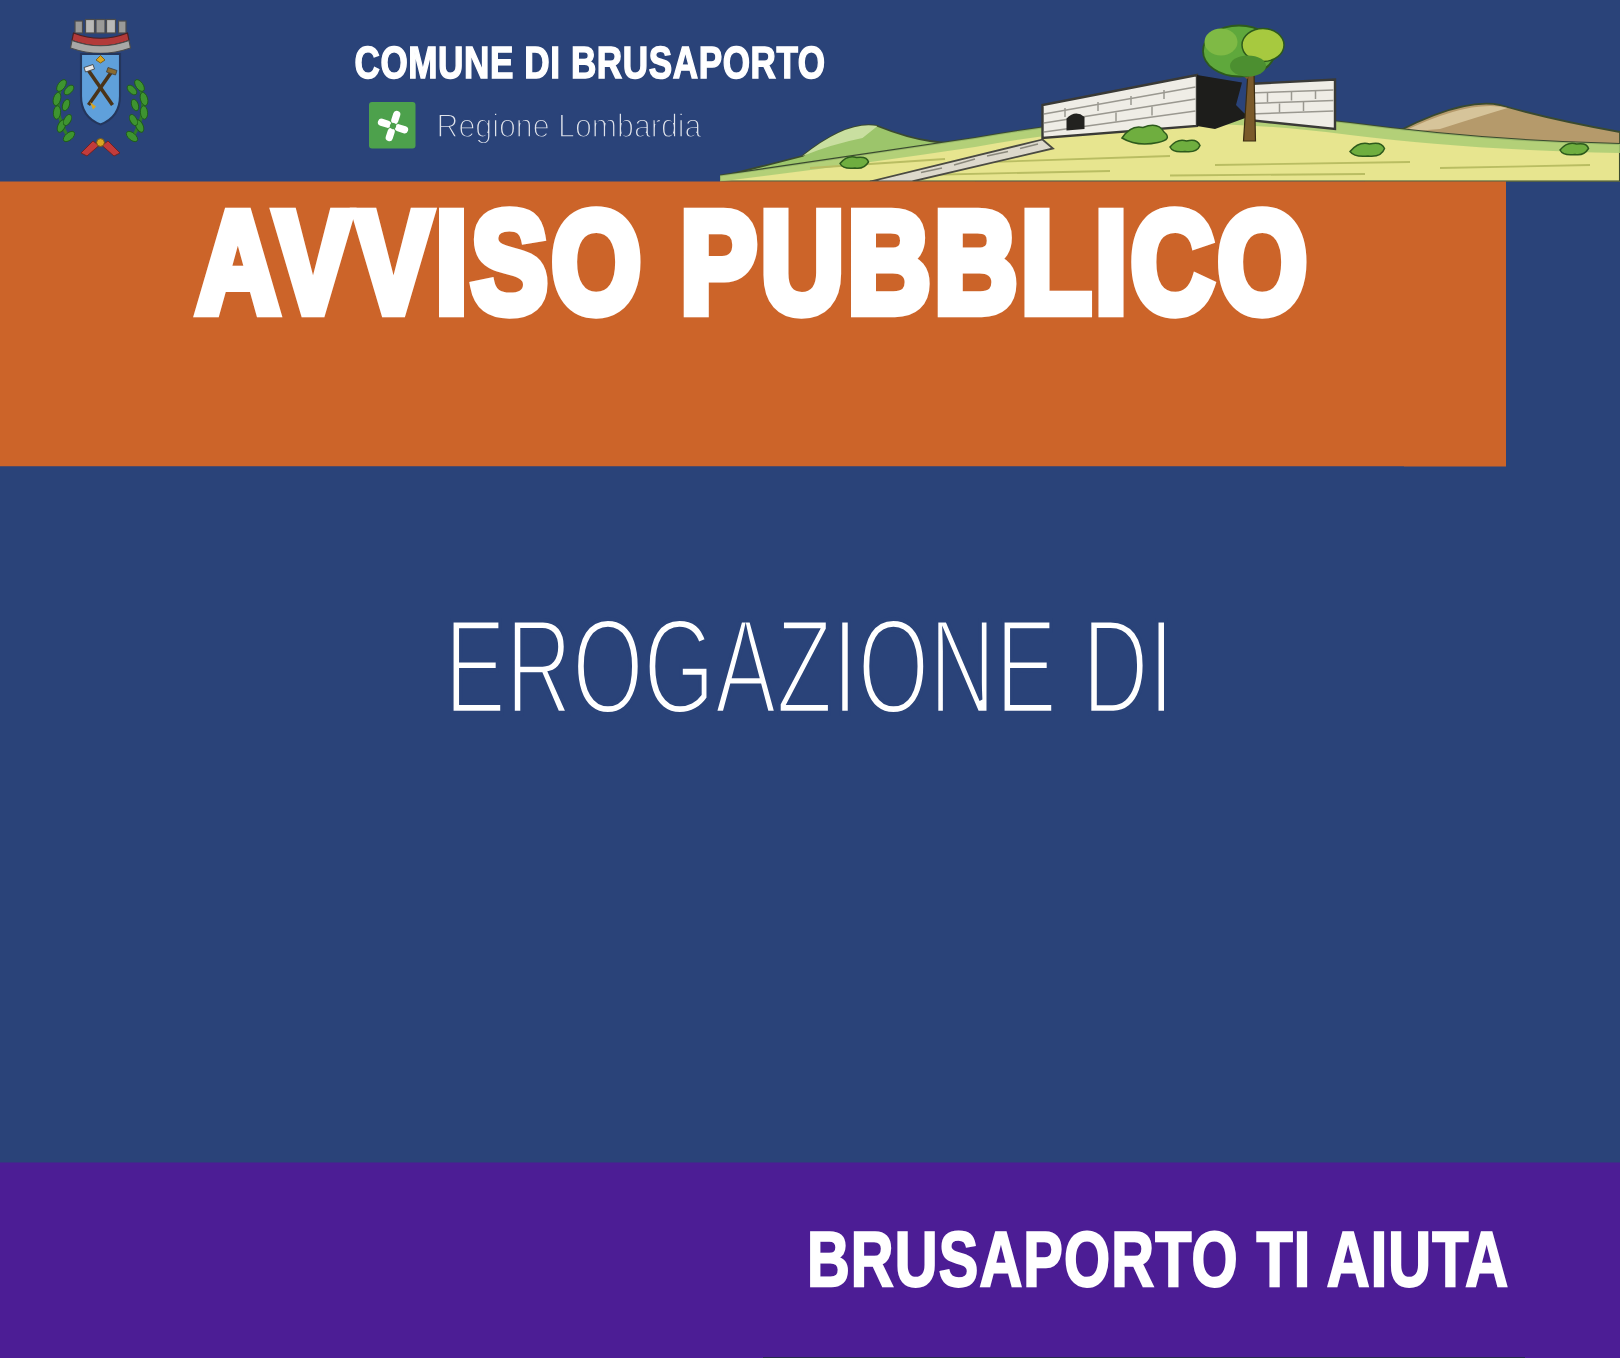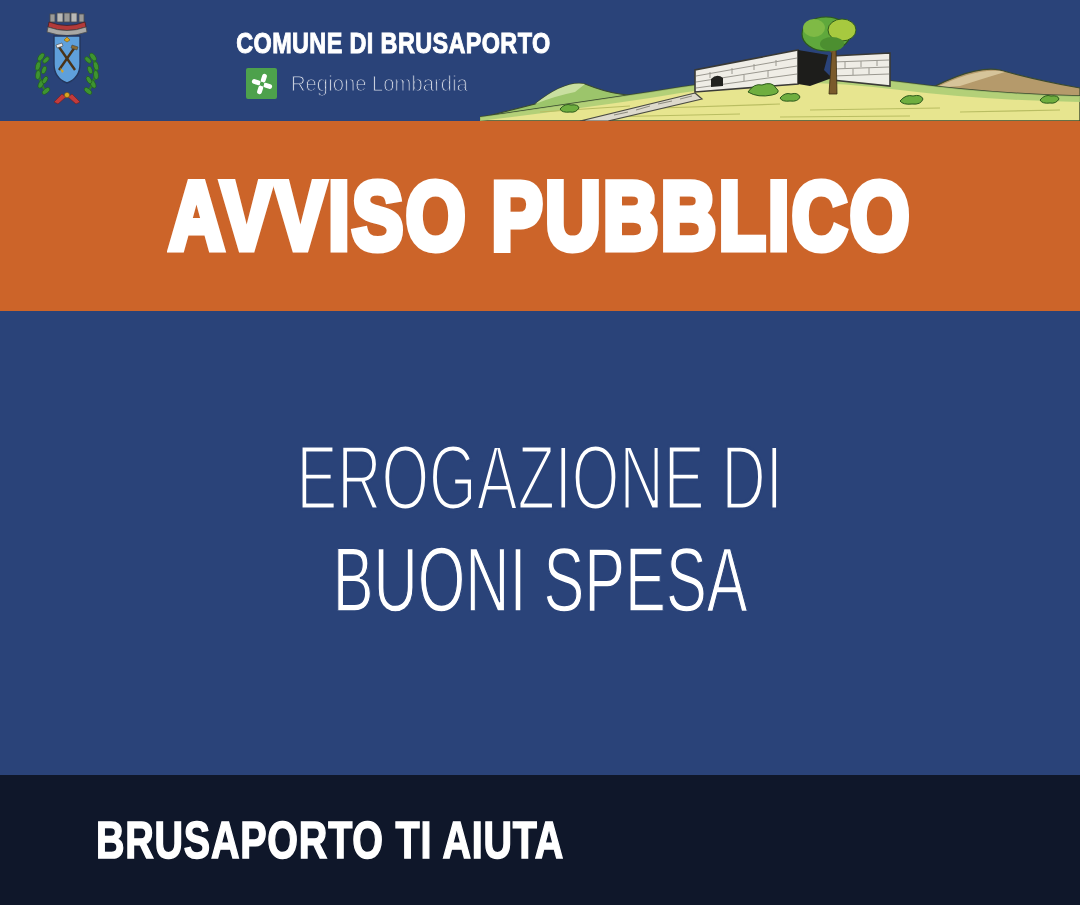--- a/index.html
+++ b/index.html
@@ -34,46 +34,46 @@
     display:flex; align-items:center; justify-content:center; flex:0 0 auto; }
   .region-label {
     color:rgba(255,255,255,0.85); font-size:22px; font-weight:normal;
     -webkit-text-stroke:1px #2A4379;
     transform:scaleX(0.92); transform-origin:left center; white-space:nowrap;
   }
   .landscape { position:absolute; right:0; top:0; width:600px; height:121px; }
 
   
   .banner {
-    position:absolute; left:0; top:121px; width:1080px; height:190px;
-    background:#CC6429; display:flex; align-items:center; justify-content:center;
+    position:absolute; left:0; top:121px; width:1004px; height:190px;
+    background:#CC6429; display:flex; align-items:flex-start; justify-content:center;
   }
   .banner-title {
     color:#ffffff; font-weight:900; font-size:96px; letter-spacing:3px;
     -webkit-text-stroke:7px #ffffff;
     transform:scaleX(0.80); transform-origin:center; white-space:nowrap;
   }
 
   
-  .main-section { position:absolute; left:0; top:311px; width:936px; height:464px; background:#2A4379;margin-top:33px; }
+  .main-section { position:absolute; left:0; top:311px; width:936px; height:464px; background:#2A4379; }
   .main-line {
     position:absolute; left:0; width:1080px; text-align:center;
     color:#ffffff; font-size:90px; line-height:92px; white-space:nowrap;
   }
   .main-line > span { display:inline-block; transform:scaleX(0.68); transform-origin:center; }
   .thin  { -webkit-text-stroke:3px #2A4379; font-weight:normal; }
   .light { -webkit-text-stroke:1.5px #2A4379; font-weight:normal; }
   .line1 { top:88px; }
   .line2 { top:190px; }
   .line3 { top:311px; }
 
   
   .footer {
     position:absolute; left:0; top:775px; width:1080px; height:130px;
-    background:#0f172a; display:flex; align-items:center; justify-content:flex-start;padding-left:22px;
+    background:#4c1d95; display:flex; align-items:center; justify-content:flex-end;padding-left:22px;
   }
   .footer-slogan {
     color:#ffffff; font-weight:bold; font-size:52px; letter-spacing:1px;
     -webkit-text-stroke:1.5px #ffffff;
     transform:scaleX(0.76); transform-origin:center; white-space:nowrap;
   }
 </style>
 </head>
 <body>
 
@@ -218,22 +218,19 @@
   </div>
 
   <div class="banner">
     <div class="banner-title">AVVISO PUBBLICO</div>
   </div>
 
   <div class="main-section">
     <div class="main-line line1 thin">
       <span>EROGAZIONE DI</span>
     </div>
-    <div class="main-line line2 light">
-      <span>BUONI SPESA</span>
-    </div>
   </div>
 
   <div class="footer">
     <div class="footer-slogan">BRUSAPORTO TI AIUTA</div>
   </div>
 
 </div>
 
 </body></html>

